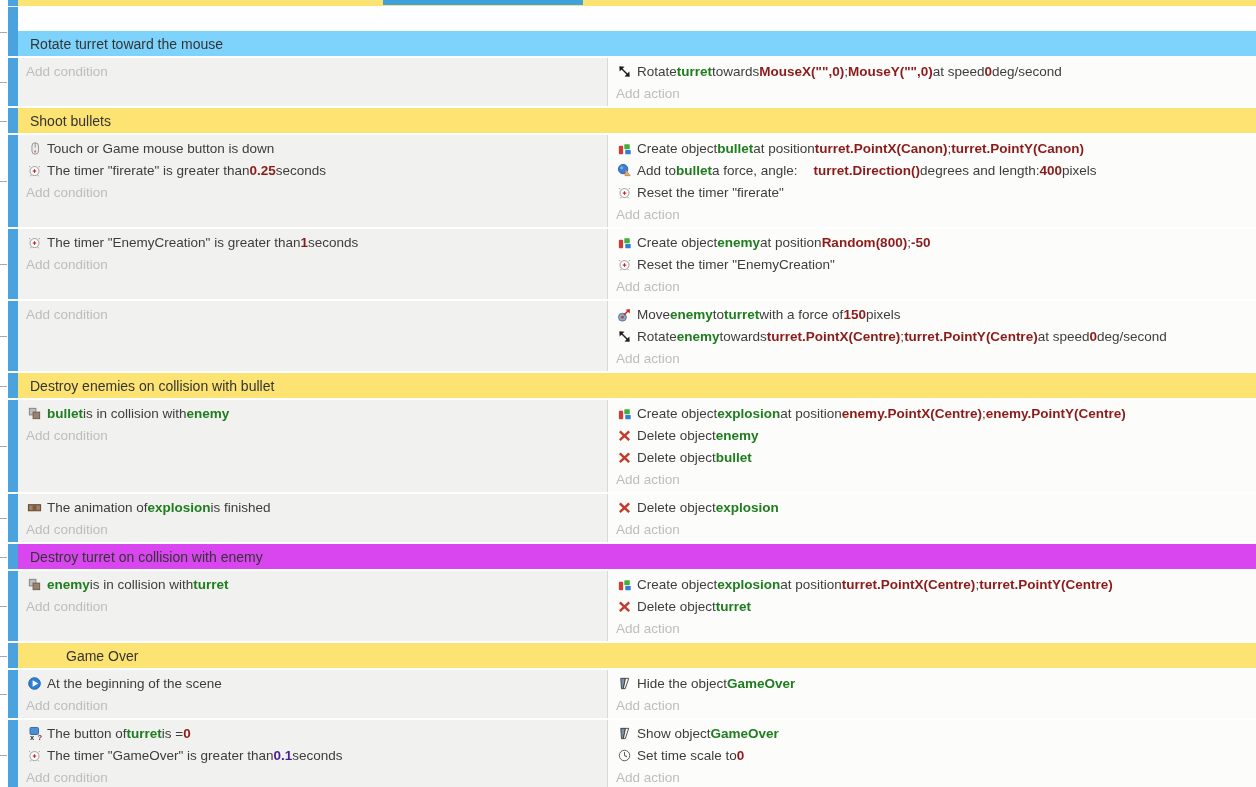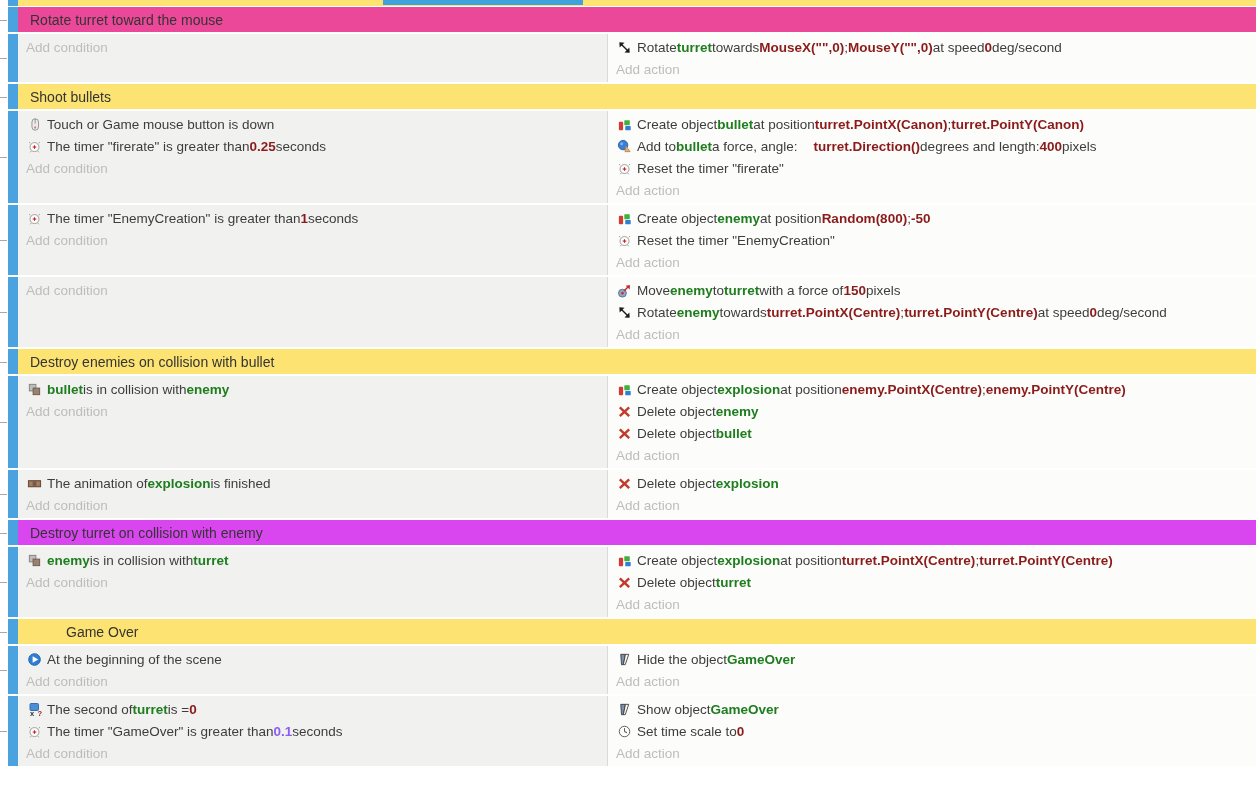--- a/index.html
+++ b/index.html
@@ -42,21 +42,21 @@
     <div class="bar" style="background: rgb(74, 163, 223);"></div>
     <div class="fill" style="background: rgb(252, 227, 114);"></div>
     <div class="h-thumb" style="background: rgb(61, 162, 222);"></div>
   </div>
   <div id="sheet">
       <div class="block">
         <div class="gutter">
           <div class="tick"></div>
         </div>
         <div class="bar" style="background: rgb(74, 163, 223);"></div>
-        <div class="comment-row" style="background: #ec4899;">Rotate turret toward the mouse</div>
+        <div class="comment-row" style="background: #7dd3fc; margin-top: 24px;">Rotate turret toward the mouse</div>
       </div>
       <div class="block">
         <div class="gutter">
           <div class="tick"></div>
         </div>
         <div class="bar" style="background: rgb(74, 163, 223);"></div>
         <div class="cond-col" style="background: rgb(241, 241, 239); border-right-color: rgb(217, 217, 215);">
           <div class="line add-line" style="color: rgb(189, 189, 186);">Add condition</div>
         </div>
         <div class="act-col" style="background: rgb(252, 252, 250);">
@@ -475,39 +475,39 @@
         <div class="bar" style="background: rgb(74, 163, 223);"></div>
         <div class="cond-col" style="background: rgb(241, 241, 239); border-right-color: rgb(217, 217, 215);">
           <div class="line">
             <span class="icon">
               <svg width="16" height="16" viewBox="0 0 16 16">
                 <rect x="3" y="2.5" width="8.5" height="7" rx="1" fill="#4d8fd6" stroke="#3a6fae"></rect>
                 <text x="3" y="15" font-size="7.5" fill="#333" font-family="Liberation Sans, sans-serif" font-weight="bold">x</text>
                 <text x="10.5" y="15" font-size="7.5" fill="#8b1b1b" font-family="Liberation Sans, sans-serif" font-weight="bold">?</text>
               </svg>
             </span>
-            <span class="seg-p">The second of </span>
+            <span class="seg-p">The button of </span>
             <span class="seg-o" style="color: rgb(30, 125, 30);">turret</span>
             <span class="seg-p"> is = </span>
             <span class="seg-v" style="color: rgb(139, 27, 27);">0</span>
           </div>
           <div class="line">
             <span class="icon">
               <svg width="15" height="15" viewBox="0 0 16 16">
                 <circle cx="8" cy="8.6" r="4.8" fill="#fdfdfd" stroke="#9a9a9a"></circle>
                 <line x1="3.6" y1="4.6" x2="2.2" y2="3.2" stroke="#9a9a9a"></line>
                 <line x1="12.4" y1="4.6" x2="13.8" y2="3.2" stroke="#9a9a9a"></line>
                 <line x1="4.6" y1="12.8" x2="3.4" y2="14.2" stroke="#9a9a9a"></line>
                 <line x1="11.4" y1="12.8" x2="12.6" y2="14.2" stroke="#9a9a9a"></line>
                 <line x1="8" y1="6.7" x2="8" y2="10.5" stroke="#cc2222" stroke-width="1.2"></line>
                 <line x1="6.1" y1="8.6" x2="9.9" y2="8.6" stroke="#cc2222" stroke-width="1.2"></line>
               </svg>
             </span>
             <span class="seg-p">The timer "GameOver" is greater than </span>
-            <span class="seg-v" style="color: #8b5cf6;">0.1</span>
+            <span class="seg-v" style="color: #4c1d95;">0.1</span>
             <span class="seg-p"> seconds</span>
           </div>
           <div class="line add-line" style="color: rgb(189, 189, 186);">Add condition</div>
         </div>
         <div class="act-col" style="background: rgb(252, 252, 250);">
           <div class="line">
             <span class="icon">
               <svg width="15" height="15" viewBox="0 0 16 16">
                 <polygon points="4,2.5 9,2.5 6.8,13.5 4.8,13.5" fill="#7d93ad" stroke="#333" stroke-width="0.9"></polygon>
                 <polygon points="9,2.5 12.5,2.5 8.8,13.5 6.8,13.5" fill="#fdfdfd" stroke="#333" stroke-width="0.9"></polygon>

